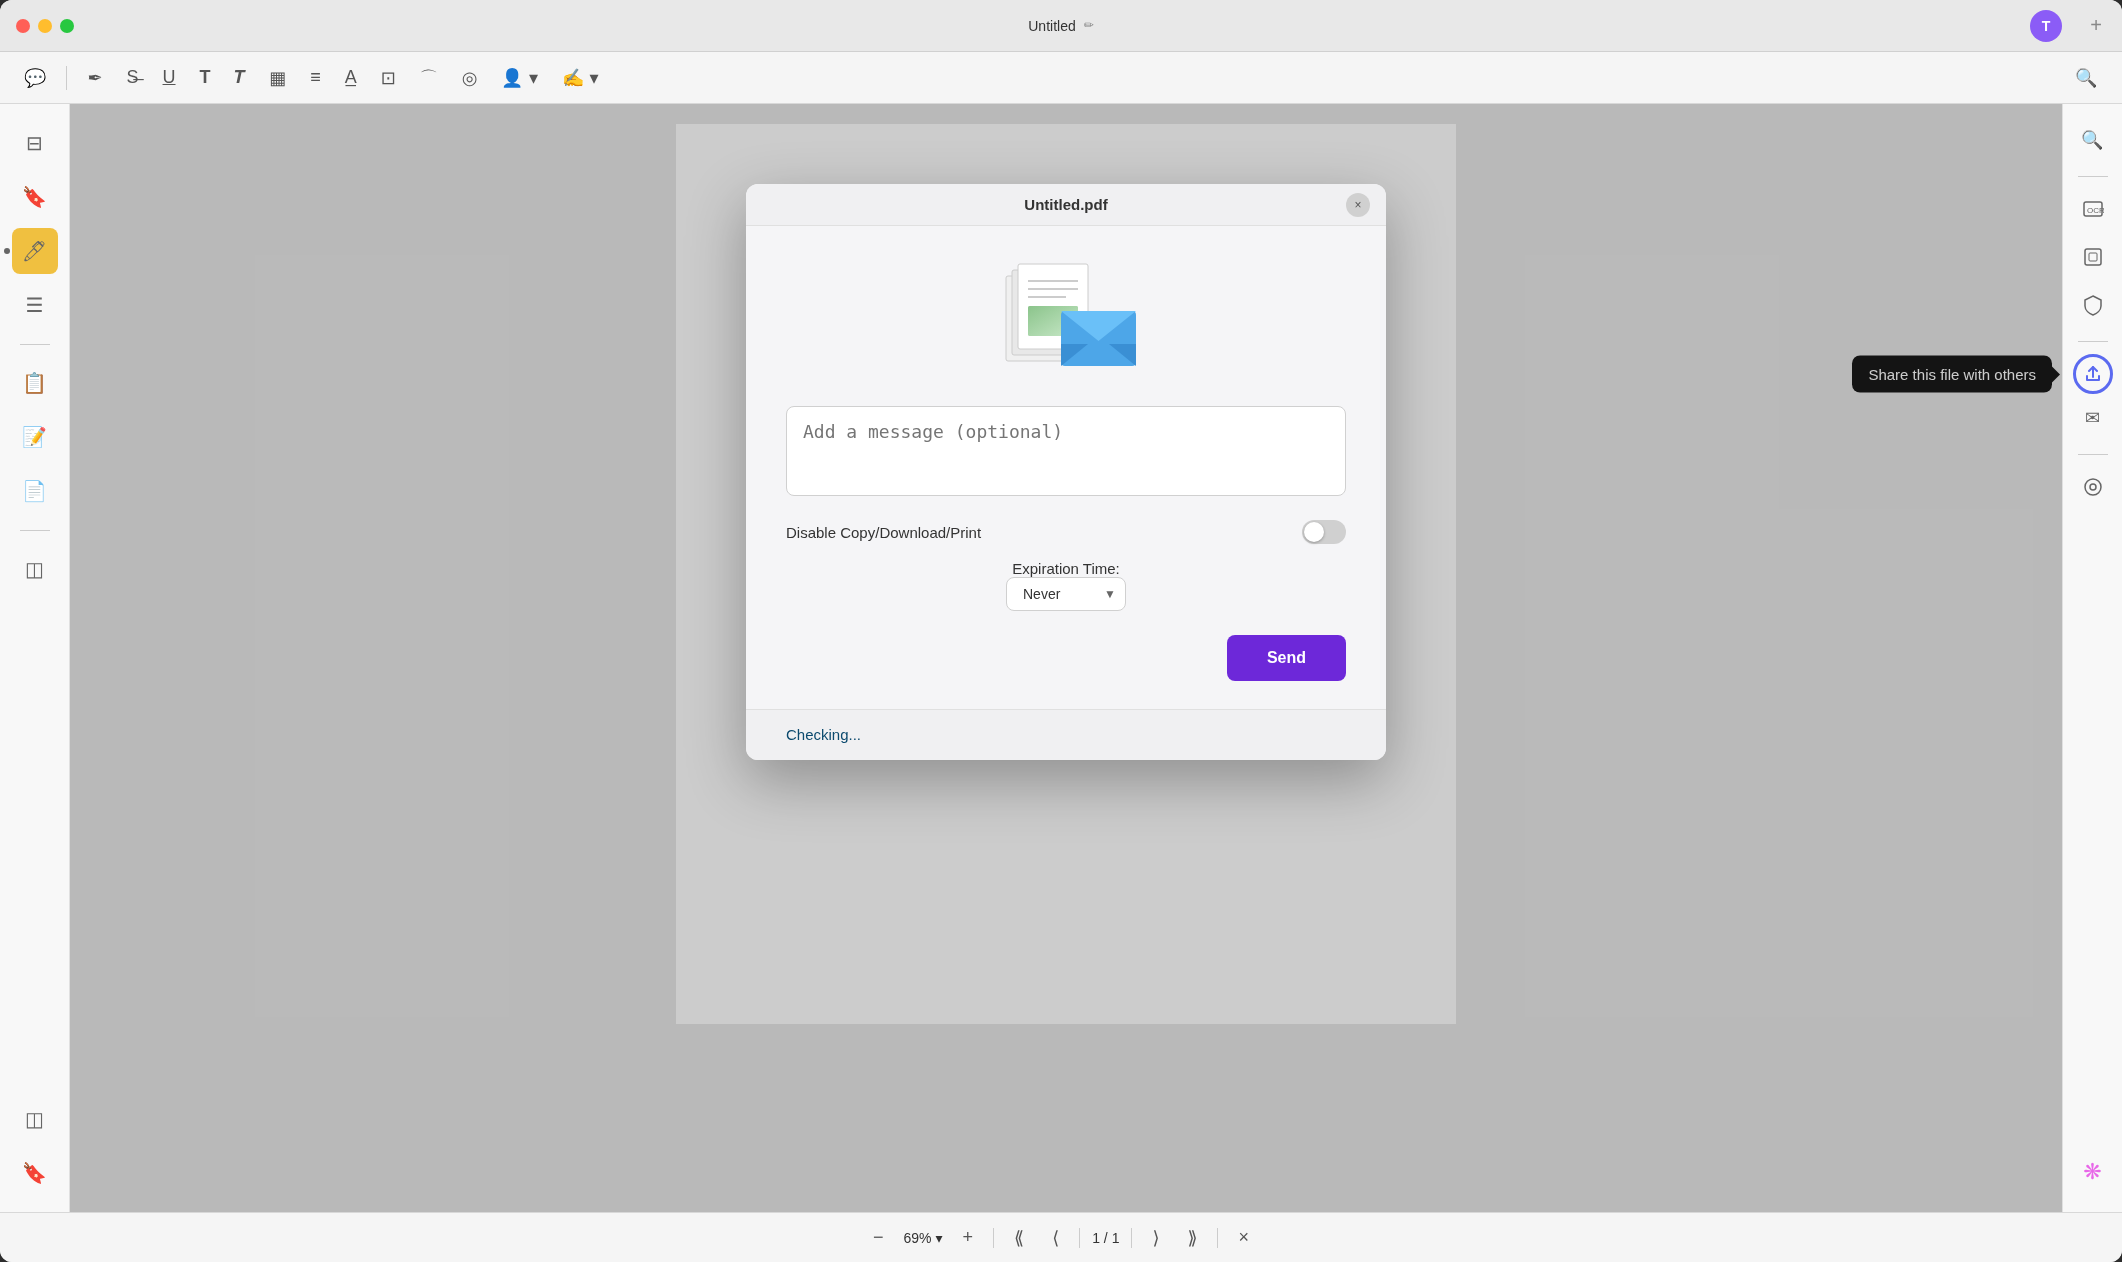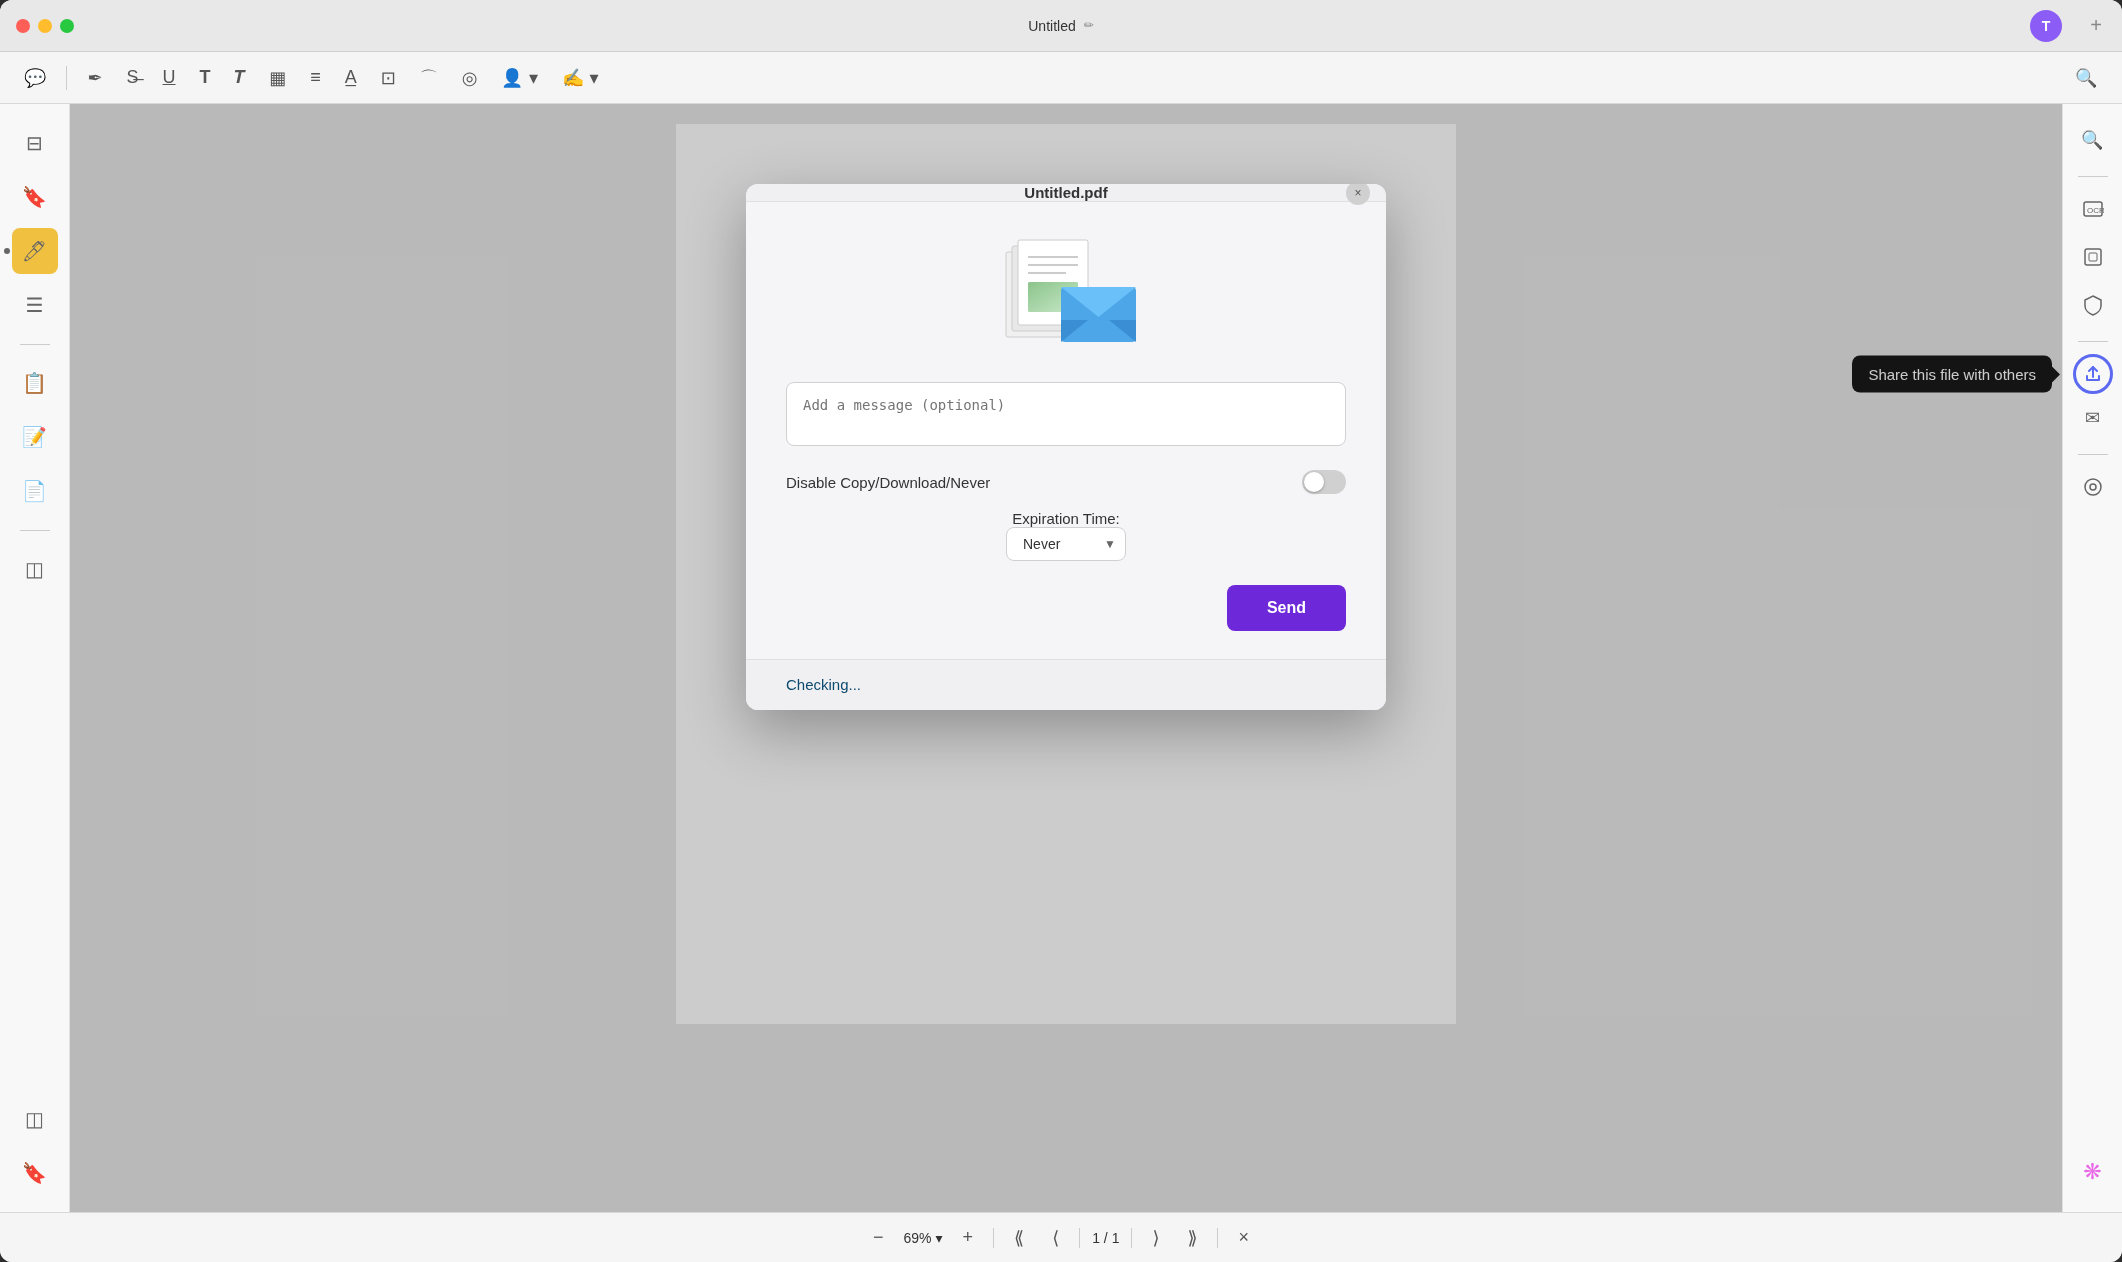--- a/index.html
+++ b/index.html
@@ -326,21 +326,21 @@
       background: #f5f5f7;
       border-radius: 12px;
       width: 640px;
       box-shadow: 0 20px 60px rgba(0,0,0,0.3);
       overflow: hidden;
     }
 
     .modal-header {
       display: flex;
       align-items: center;
-      padding: 0 20px;
+      padding: 12px 20px;
       border-bottom: 1px solid #e0e0e0;
       background: #f0f0f2;
       position: relative;
     }
 
     .modal-title {
       font-size: 15px;
       font-weight: 600;
       color: #333;
       flex: 1;
@@ -385,24 +385,24 @@
       background: white;
       margin-bottom: 16px;
       outline: none;
     }
 
     .message-input {
       width: 100%;
       border: 1.5px solid #d0d0d0;
       border-radius: 8px;
       padding: 14px 16px;
-      font-size: 14px;
+      font-size: 18px;
       color: #999;
       background: white;
-      height: 64px;
+      height: 90px;
       resize: none;
       margin-bottom: 24px;
       outline: none;
       display: block;
     }
 
     .options-row {
       display: flex;
       align-items: center;
       justify-content: space-between;
@@ -637,21 +637,21 @@
               </svg>
             </div>
 
             
 
             
             <textarea class="message-input" placeholder="Add a message (optional)" style=""></textarea>
 
             
             <div class="options-row">
-              <span class="option-label">Disable Copy/Download/Never</span>
+              <span class="option-label">Disable Copy/Download/Print</span>
               <div class="toggle-switch">
                 <div class="toggle-knob"></div>
               </div>
             </div>
 
             
             <div class="expiration-row">
               <span class="option-label">Expiration Time:</span>
               <div class="select-wrapper">
                 <select class="expiration-select">

